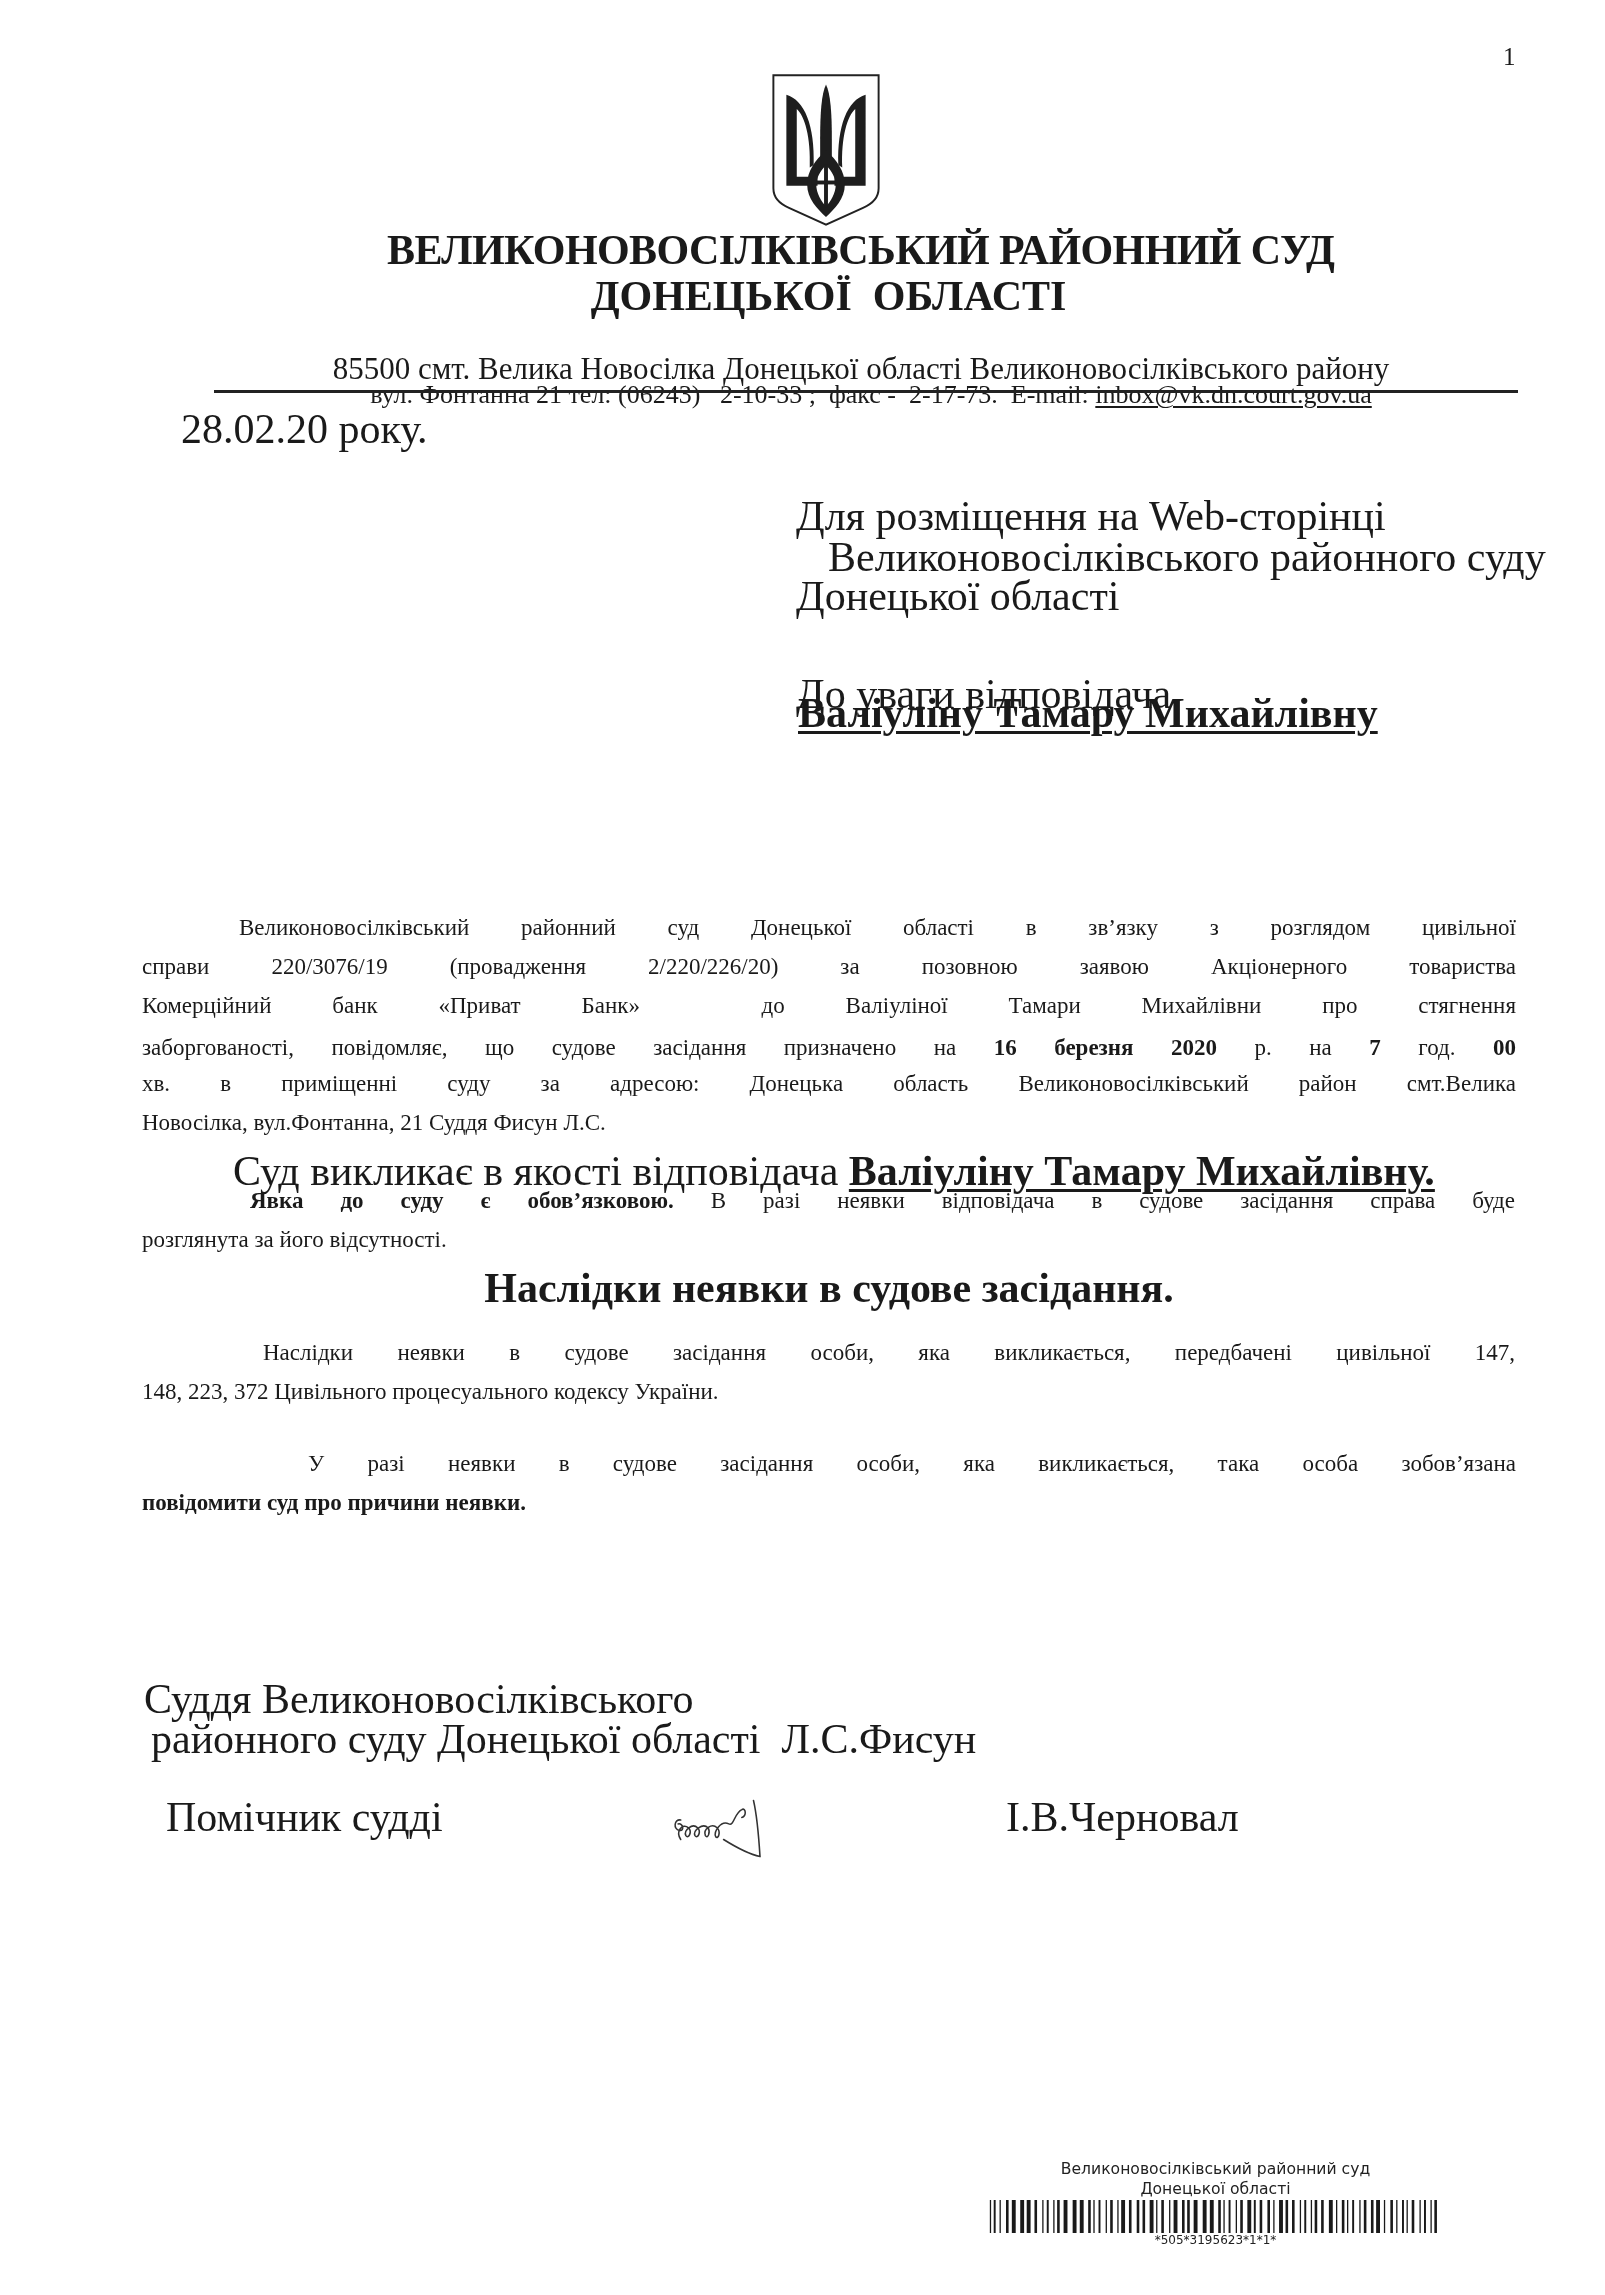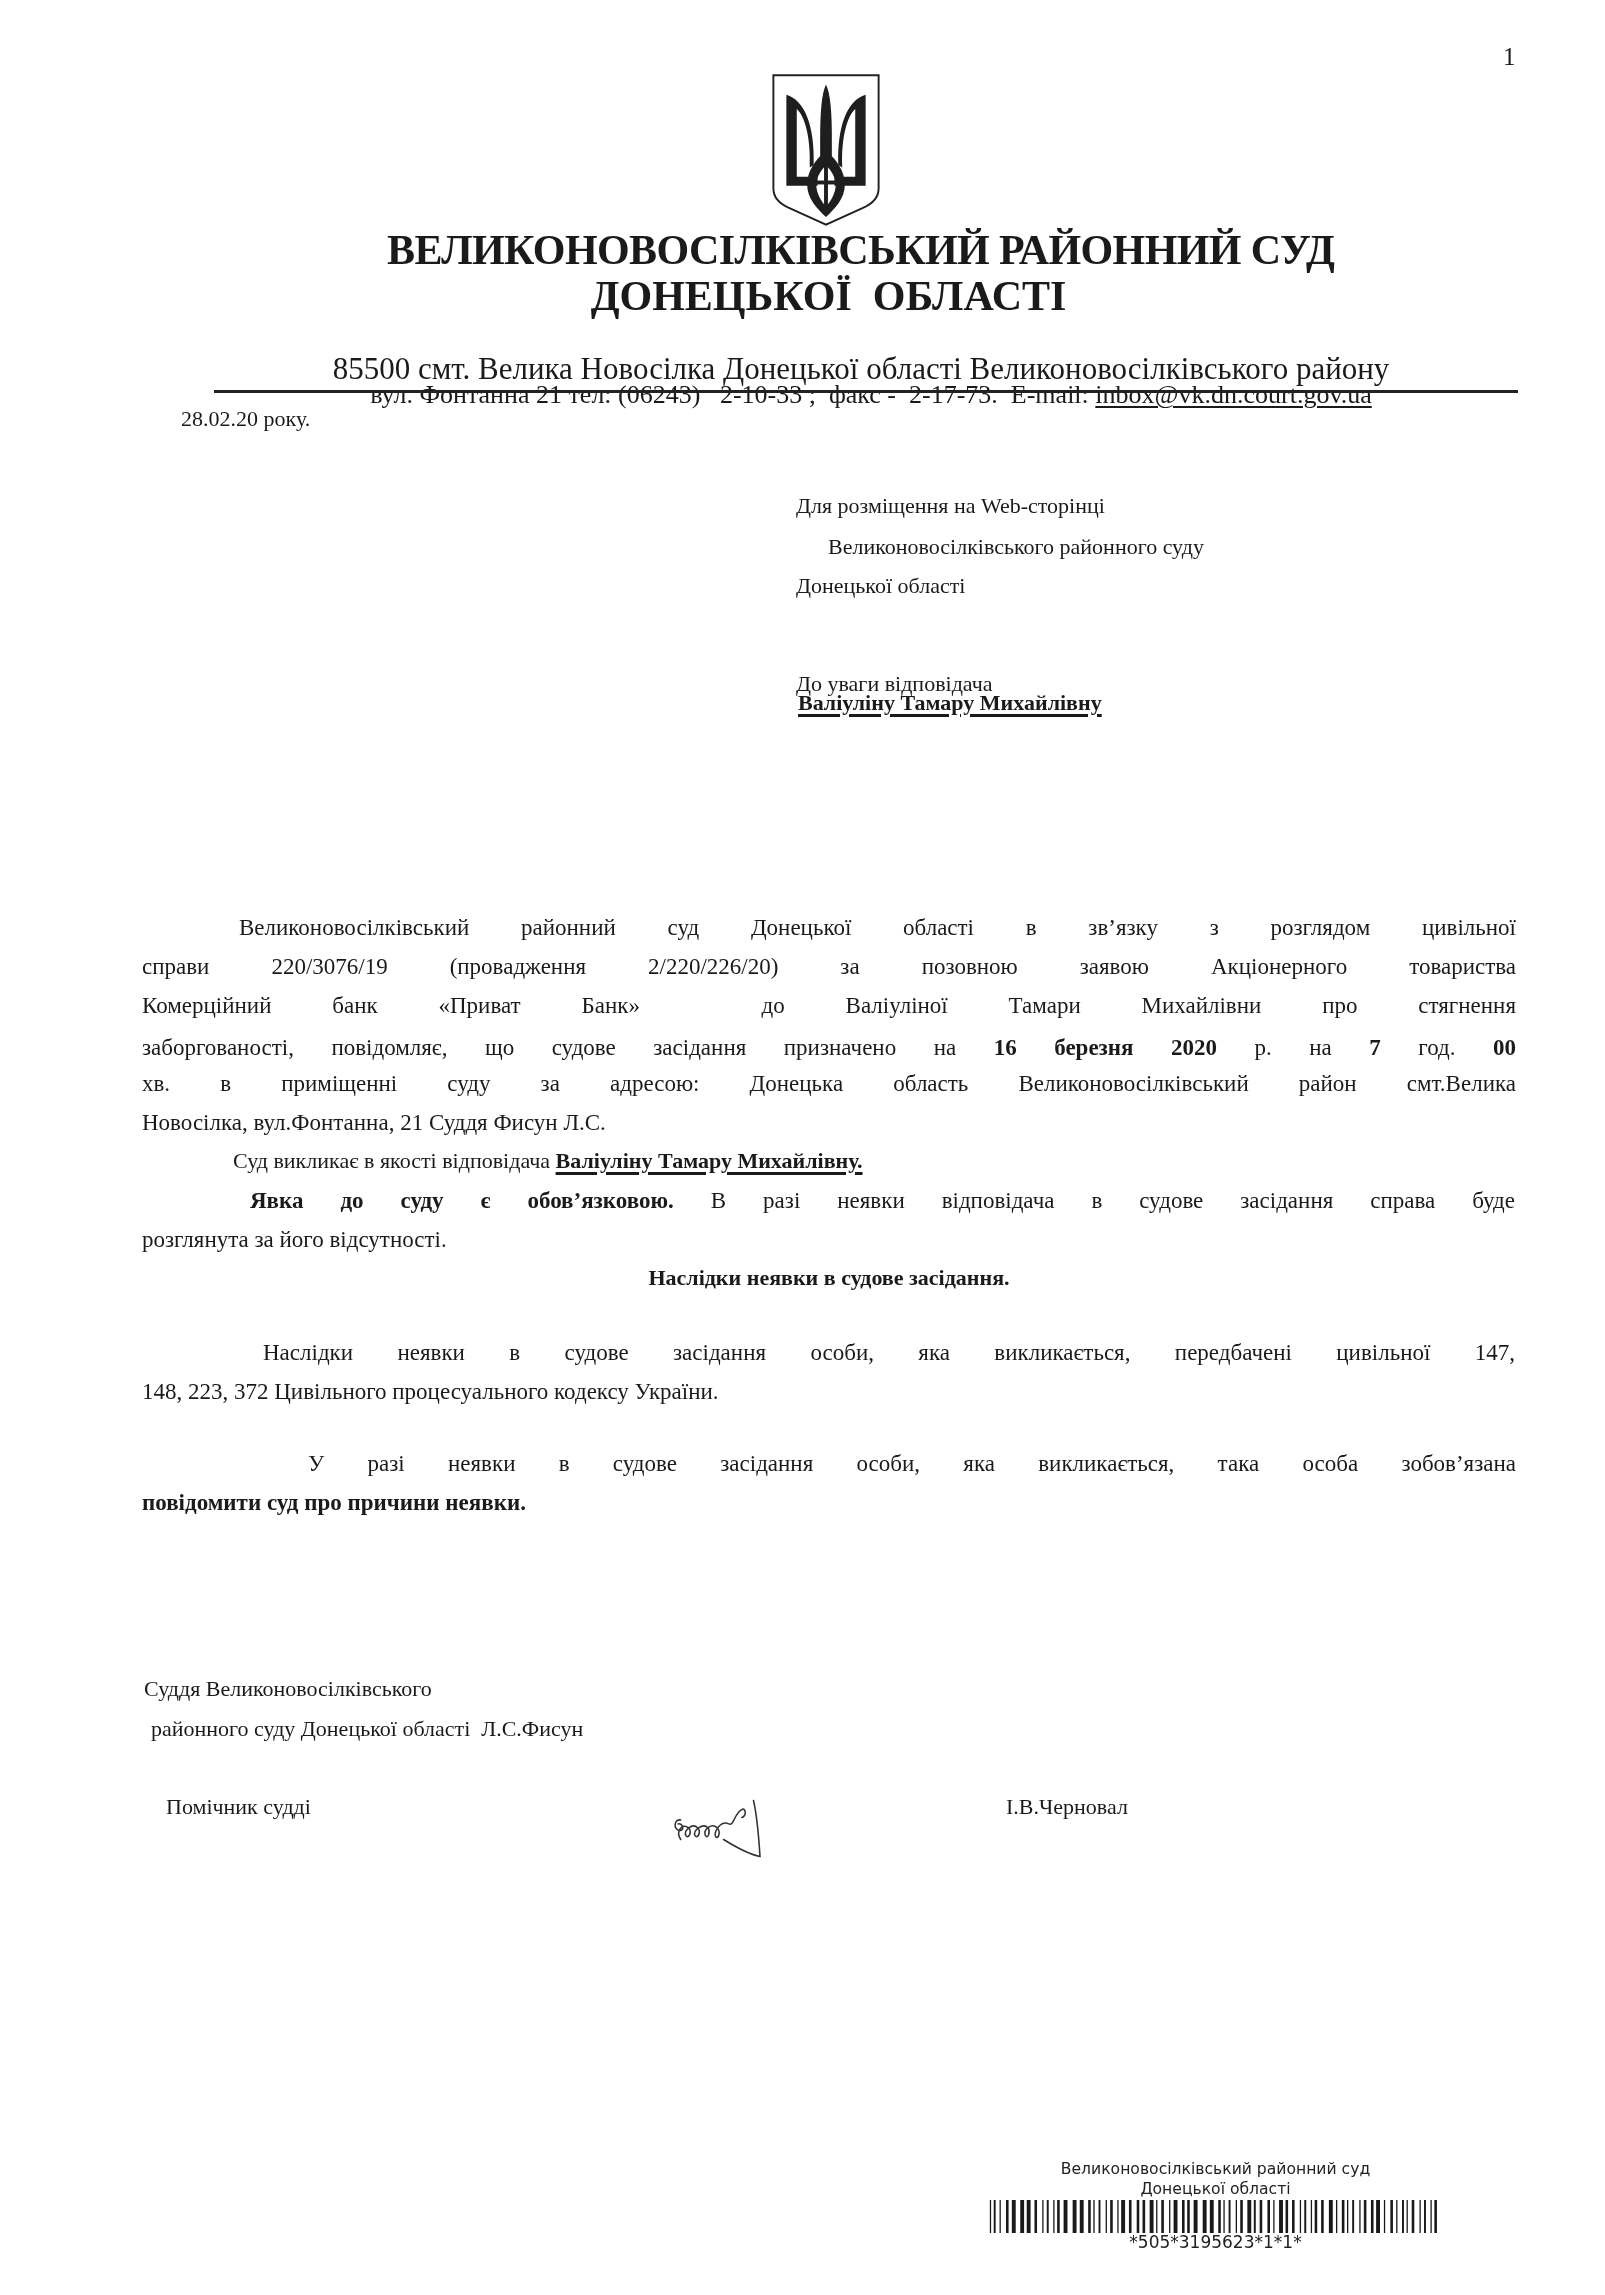--- a/index.html
+++ b/index.html
@@ -3,21 +3,21 @@
 <meta charset="utf-8">
 <style>
   html, body { margin:0; padding:0; background:#ffffff; }
   body { width:1606px; height:2295px; position:relative; overflow:hidden; color:#1a1a1a;
          font-family:"Liberation Serif", serif; }
   .abs { position:absolute; white-space:nowrap; line-height:1; }
   .serif { font-family:"Liberation Serif", serif; }
   .sans { font-family:"DejaVu Sans", sans-serif; }
   .b { font-weight:bold; }
   .u { text-decoration:underline; text-decoration-thickness:2.6px; text-underline-offset:3.9px; }
-  .body { font-size:22px; }
+  .body { font-size:42px; }
   .jl { position:absolute; left:142px; width:1374px; line-height:1; font-size:23px;
         text-align:justify; text-align-last:justify; white-space:normal; }
   .jl.last { text-align-last:left; }
   .rule { position:absolute; background:#222; }
 </style>
 </head>
 <body>
 
 <div class="abs serif" style="left:1503px; top:44px; font-size:25px;">1</div>
 
@@ -170,14 +170,14 @@
       <rect x="637" y="0" width="3" height="51" fill="#1a1a1a"></rect>
       <rect x="644" y="0" width="2" height="51" fill="#1a1a1a"></rect>
       <rect x="652" y="0" width="4" height="51" fill="#1a1a1a"></rect>
       <rect x="664" y="0" width="2" height="51" fill="#1a1a1a"></rect>
       <rect x="671" y="0" width="3" height="51" fill="#1a1a1a"></rect>
       <rect x="681" y="0" width="2" height="51" fill="#1a1a1a"></rect>
       <rect x="687" y="0" width="4" height="51" fill="#1a1a1a"></rect>
     </svg>
 </div>
 
-<div class="abs sans" style="left:1014px; width:403px; top:2234px; font-size:17px; text-align:center; color:#222;">*505*3195623*1*1*</div>
+<div class="abs sans" style="left:1014px; width:403px; top:2234px; font-size:12px; text-align:center; color:#222;">*505*3195623*1*1*</div>
 
 
 </body></html>

